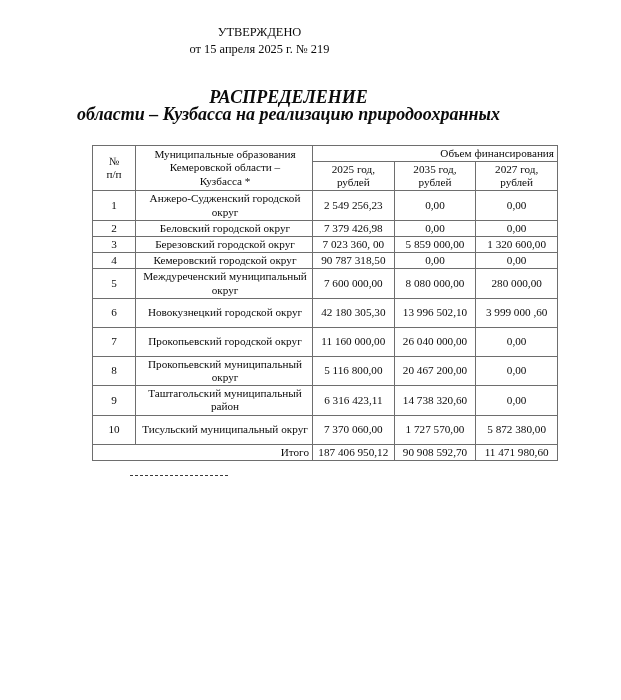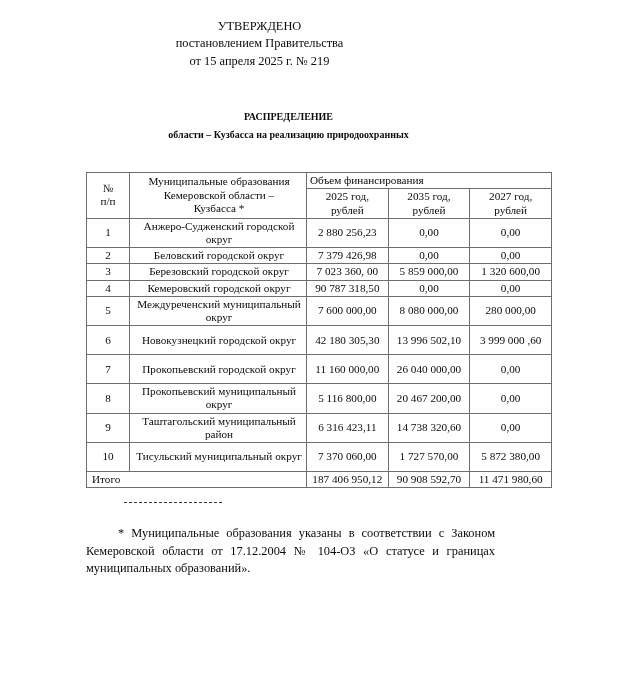--- a/index.html
+++ b/index.html
@@ -15,46 +15,47 @@
     color: #0b0b0b;
     -webkit-font-smoothing: antialiased;
     overflow: hidden;
     position: relative;
   }
 
   .page {
     width: 577px;
     height: 700px;
     box-sizing: border-box;
-    padding: 6px;
+    padding: 12px;
     position: relative;
   }
 
   
   .approval {
     margin: 0;
     padding-top: 12px;
     padding-right: 58px;
     text-align: center;
     font-size: 12.4px;
     line-height: 17.4px;
   }
   .approval .line {
     display: block;
     white-space: nowrap;
   }
 
   
   .doc-title {
-    margin: 12px;
+    margin: 4px;
     padding-top: 26px;
     text-align: center;
     font-weight: bold;
-    font-size: 10px;
+    font-size: 18px;
     line-height: 17.4px;
+    font-style: italic;
   }
   .doc-title .line {
     display: block;
     white-space: nowrap;
   }
 
   
   .table-wrap {
     padding-top: 17px;
     padding-left: 80px;
@@ -70,31 +71,31 @@
   table.dist td {
     border: 1px solid #6e6e6e;
     padding: 1px 3px;
     vertical-align: middle;
     font-weight: normal;
   }
   .col-num      { width: 36px;  text-align: center; }
   .col-name     { width: 168px; text-align: center; padding-left: 5px !important; }
   .col-money    { width: 87px;  text-align: center; }
 
-  thead th { text-align: left; }
+  thead th { text-align: right; }
   th.h-num  { line-height: 13.4px; }
   th.h-name { line-height: 13.4px; }
   th.h-vol  { line-height: 13.4px; }
   th.h-year { line-height: 13.2px; }
 
   tbody td { height: 13px; }
   tr.tall td { height: 26px; }
 
   td.total-label {
-    text-align: left;
+    text-align: right;
     padding-left: 5px !important;
   }
 
   .nowrap { white-space: nowrap; }
 
   
   .foot-rule {
     margin: 0;
     padding-top: 14px;
     padding-left: 118px;
@@ -119,21 +120,20 @@
     hyphens: none;
   }
 </style>
 </head>
 <body>
 
 <div class="page">
 
   <div class="approval">
     <span class="line">УТВЕРЖДЕНО</span>
-    <span class="line">постановлением Правительства</span>
     <span class="line">от 15 апреля 2025 г. № 219</span>
   </div>
 
   <div class="doc-title">
     <span class="line">РАСПРЕДЕЛЕНИЕ</span>
     <span class="line">области – Кузбасса на реализацию природоохранных</span>
   </div>
 
   <div class="table-wrap">
     <table class="dist">
@@ -163,21 +163,21 @@
             <span>2027 год,</span><br>
             <span>рублей</span>
           </th>
         </tr>
       </thead>
       <tbody>
 
         <tr class="tall">
           <td class="col-num">1</td>
           <td class="col-name">Анжеро-Судженский городской округ</td>
-          <td class="col-money nowrap">2 880 256,23</td>
+          <td class="col-money nowrap">2 549 256,23</td>
           <td class="col-money nowrap">0,00</td>
           <td class="col-money nowrap">0,00</td>
         </tr>
 
         <tr>
           <td class="col-num">2</td>
           <td class="col-name">Беловский городской округ</td>
           <td class="col-money nowrap">7 379 426,98</td>
           <td class="col-money nowrap">0,00</td>
           <td class="col-money nowrap">0,00</td>
@@ -255,15 +255,14 @@
         </tr>
 
       </tbody>
     </table>
   </div>
 
   <div class="foot-rule">
     <span class="dashes"></span>
   </div>
 
-  <p class="footnote">* Муниципальные образования указаны в соответствии с Законом Кемеровской области от 17.12.2004 № 104-ОЗ «О статусе и границах муниципальных образований».</p>
 
 </div>
 
 </body></html>

